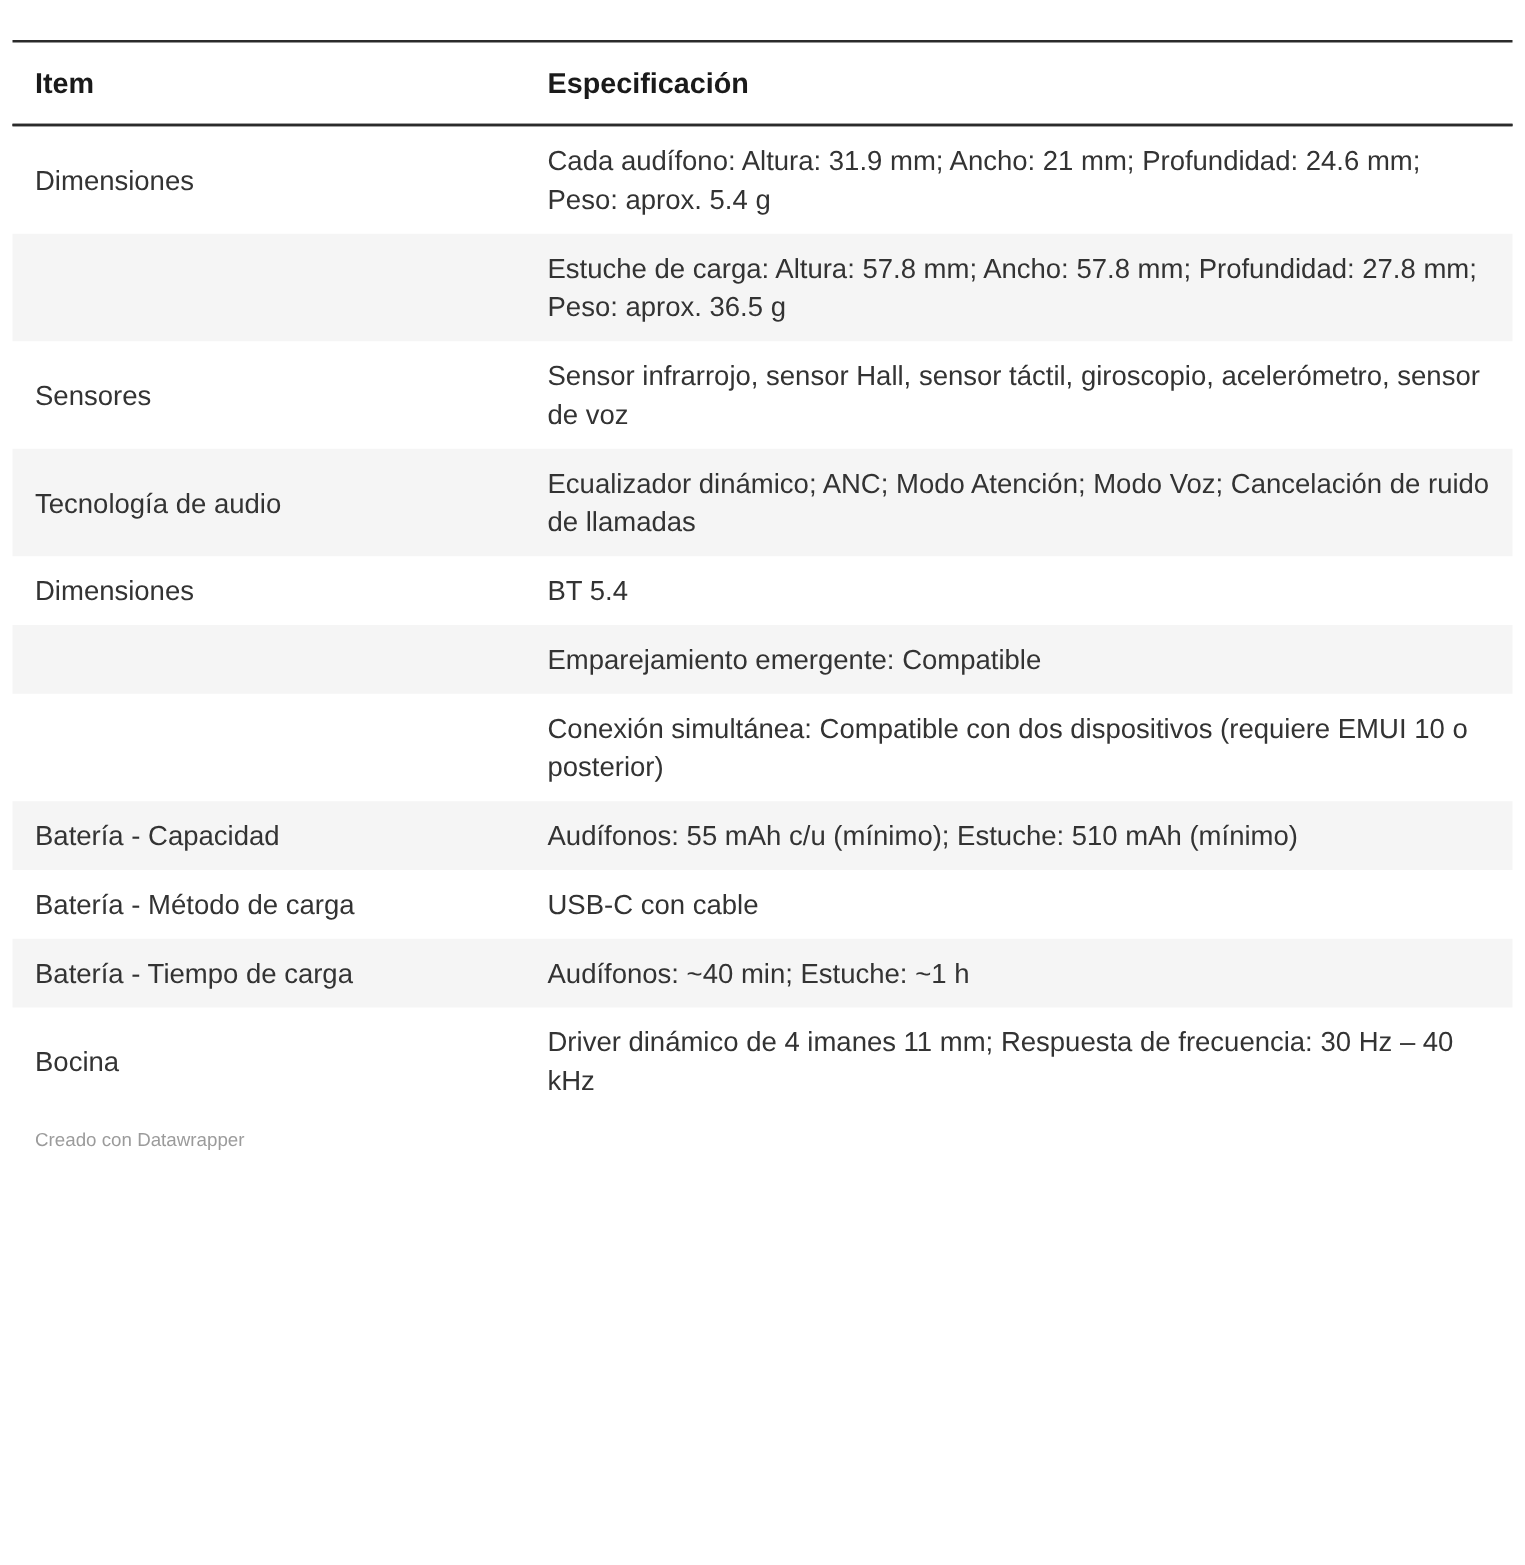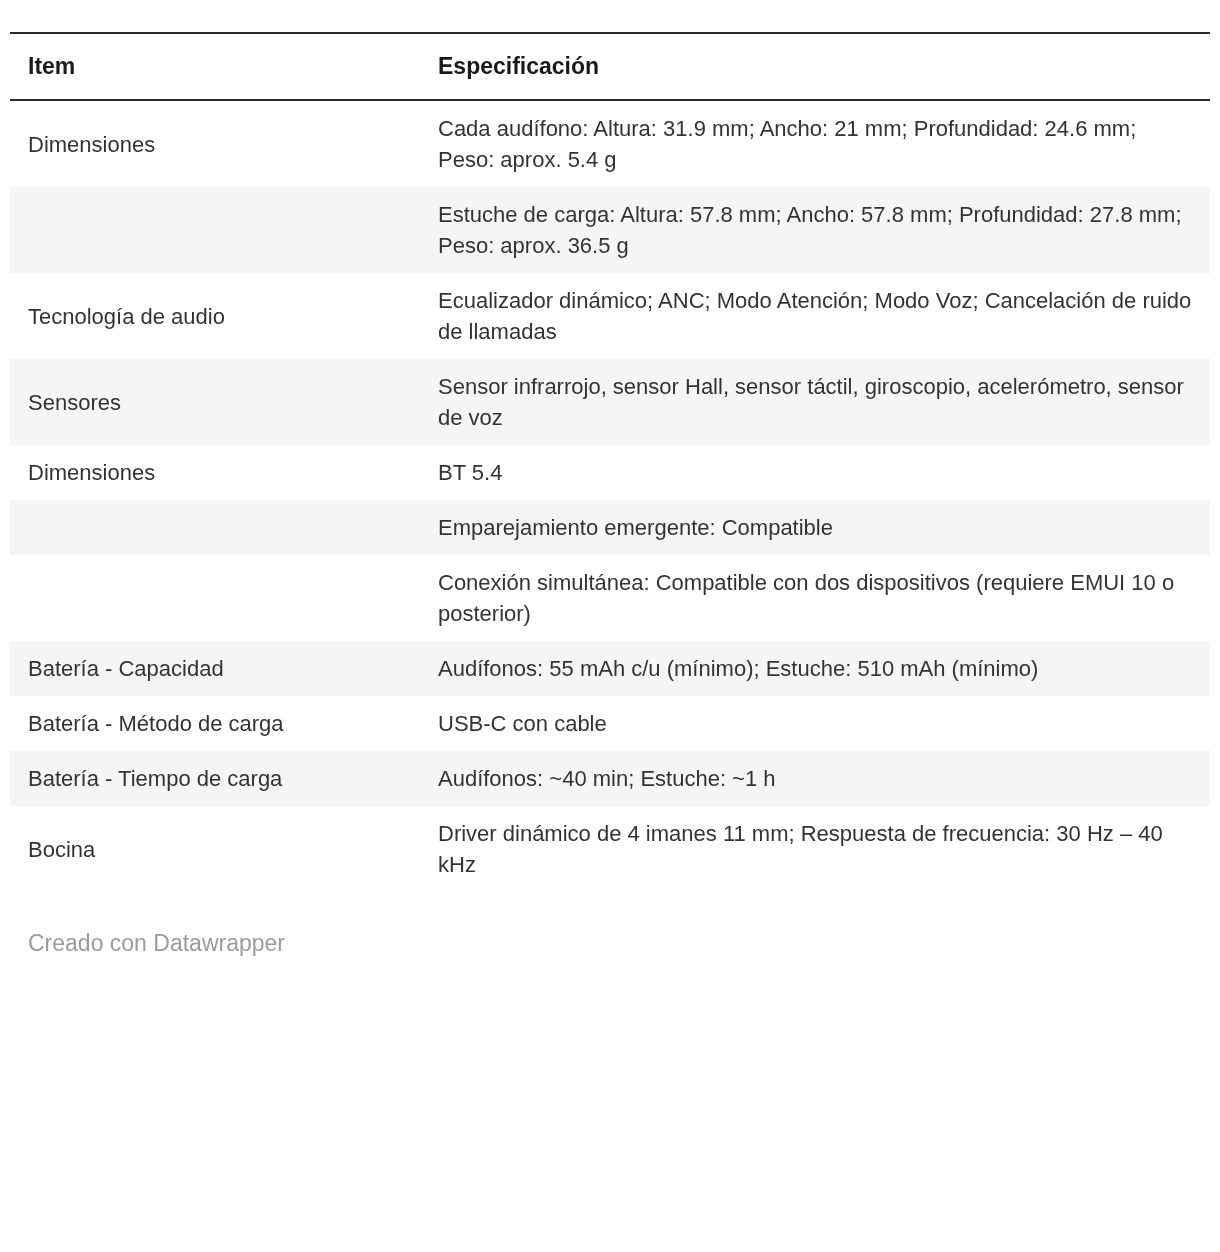--- a/index.html
+++ b/index.html
@@ -48,22 +48,22 @@
     padding-left: 18px;
     padding-right: 14px;
     margin-top: 32px;
   }
   tbody td.cell-spec {
     padding-left: 10px;
     padding-right: 12px;
   }
   tbody tr:nth-child(even) { background: #f5f5f5; }
   .footer-credit {
-    margin: 38px 0 0 18px;
-    font-size: 23px;
+    margin: 8px 0 0 18px;
+    font-size: 15px;
     line-height: 26px;
     color: #9b9b9b;
   }
 </style>
 </head>
 <body>
 
 <div class="page">
 
   <table class="spec-table">
@@ -82,27 +82,27 @@
     <td class="cell-item">Dimensiones</td>
     <td class="cell-spec">Cada audífono: Altura: 31.9 mm; Ancho: 21 mm; Profundidad: 24.6 mm; Peso: aprox. 5.4 g</td>
   </tr>
 
   <tr>
     <td class="cell-item"></td>
     <td class="cell-spec">Estuche de carga: Altura: 57.8 mm; Ancho: 57.8 mm; Profundidad: 27.8 mm; Peso: aprox. 36.5 g</td>
   </tr>
 
   <tr>
-    <td class="cell-item">Tecnología de audio</td>
-    <td class="cell-spec">Ecualizador dinámico; ANC; Modo Atención; Modo Voz; Cancelación de ruido de llamadas</td>
+    <td class="cell-item">Sensores</td>
+    <td class="cell-spec">Sensor infrarrojo, sensor Hall, sensor táctil, giroscopio, acelerómetro, sensor de voz</td>
   </tr>
 
   <tr>
-    <td class="cell-item">Sensores</td>
-    <td class="cell-spec">Sensor infrarrojo, sensor Hall, sensor táctil, giroscopio, acelerómetro, sensor de voz</td>
+    <td class="cell-item">Tecnología de audio</td>
+    <td class="cell-spec">Ecualizador dinámico; ANC; Modo Atención; Modo Voz; Cancelación de ruido de llamadas</td>
   </tr>
 
   <tr>
     <td class="cell-item">Dimensiones</td>
     <td class="cell-spec">BT 5.4</td>
   </tr>
 
   <tr>
     <td class="cell-item"></td>
     <td class="cell-spec">Emparejamiento emergente: Compatible</td>

